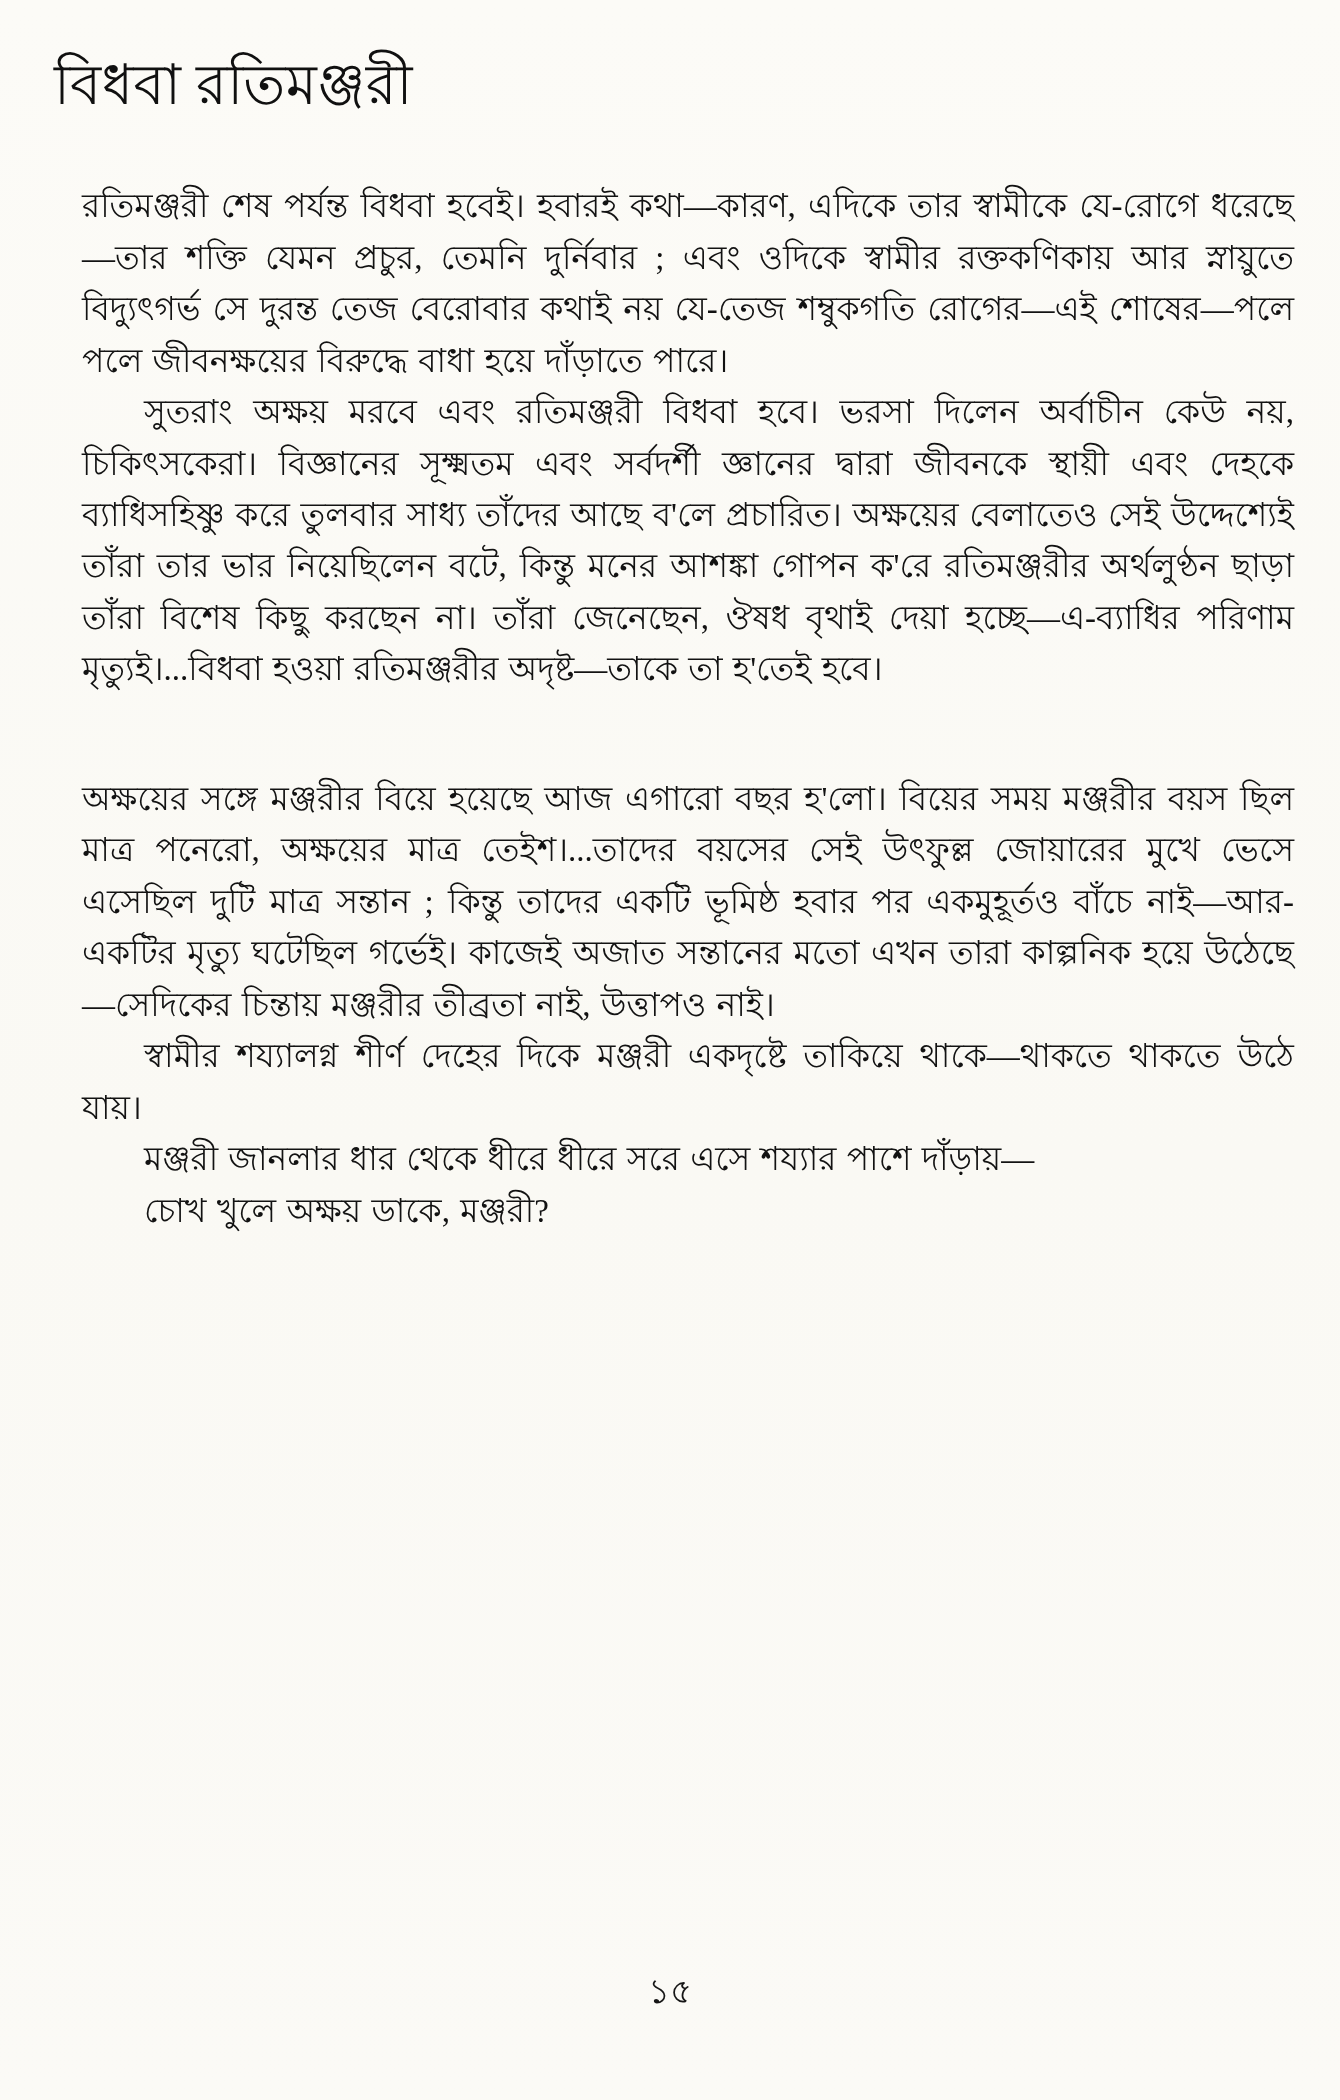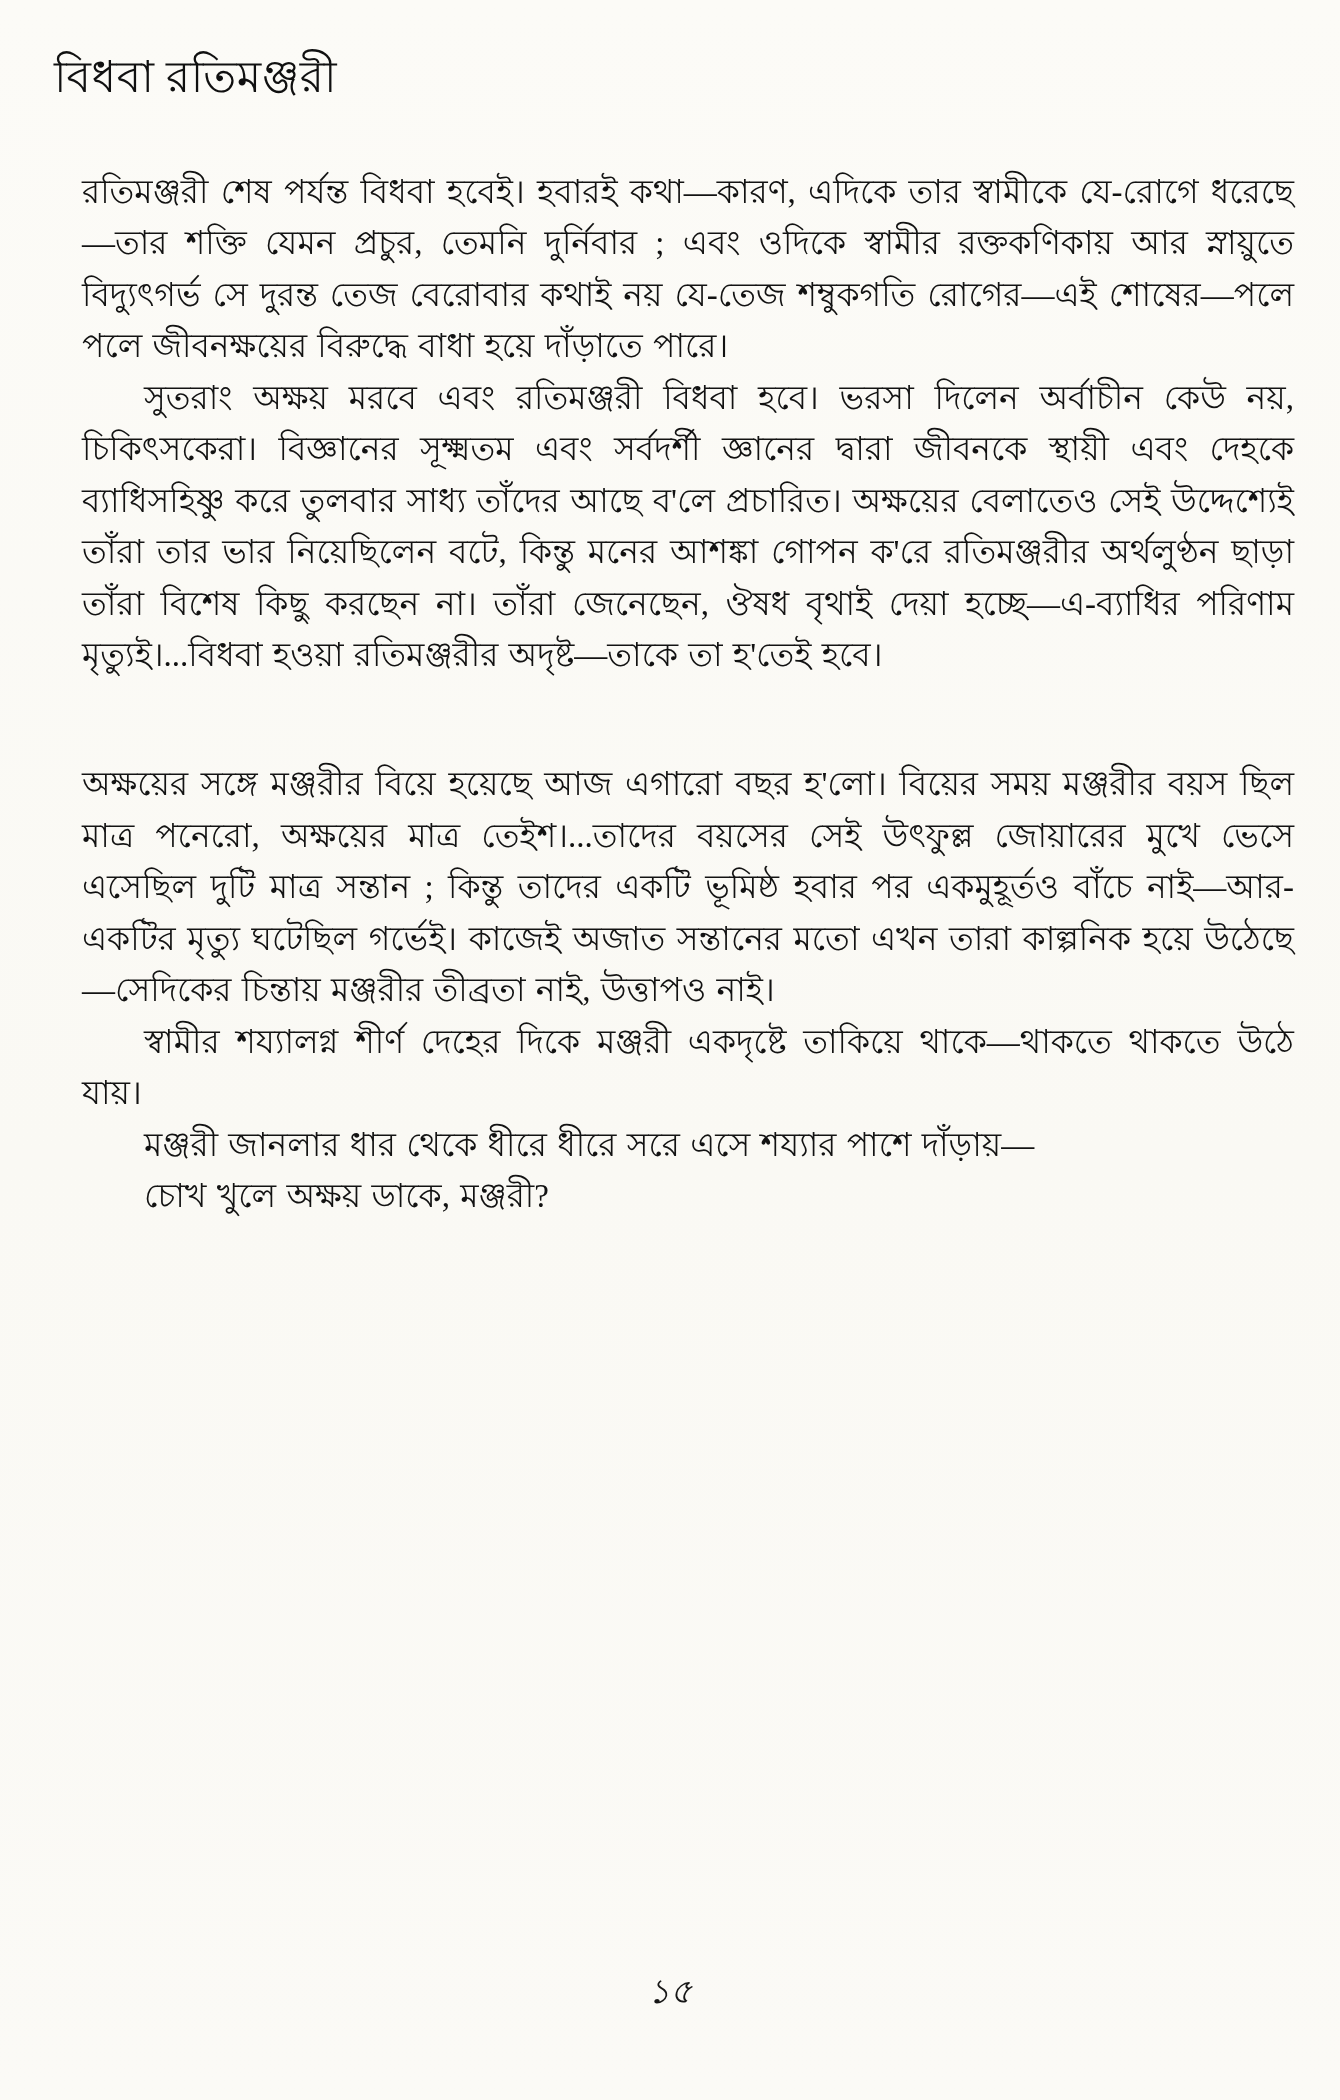--- a/index.html
+++ b/index.html
@@ -18,21 +18,21 @@
   .page {
     box-sizing: border-box;
     width: 1340px;
     height: 2100px;
     padding: 52px 46px 0 54px;
     background:
       linear-gradient(180deg, #fcfbf7 0%, #faf9f4 55%, #fbfaf6 100%);
     position: relative;
   }
   .title {
-    font-size: 44px;
+    font-size: 56px;
     line-height: 1.2;
     font-weight: normal;
     letter-spacing: 0.5px;
     margin: 0 0 62px 0;
     color: #101010;
   }
   .body-text {
     max-width: 1246px;
     margin-left: 28px;
   }
@@ -51,21 +51,20 @@
     margin-top: 78px;
   }
   .page-number {
     position: absolute;
     left: 0;
     right: 0;
     top: 1965px;
     text-align: center;
     font-size: 34px;
     color: #161616;
-    font-style: italic;
   }
 </style>
 </head>
 <body>
 
 <div class="page">
 
   <h1 class="title">বিধবা রতিমঞ্জরী</h1>
 
   <div class="body-text">

